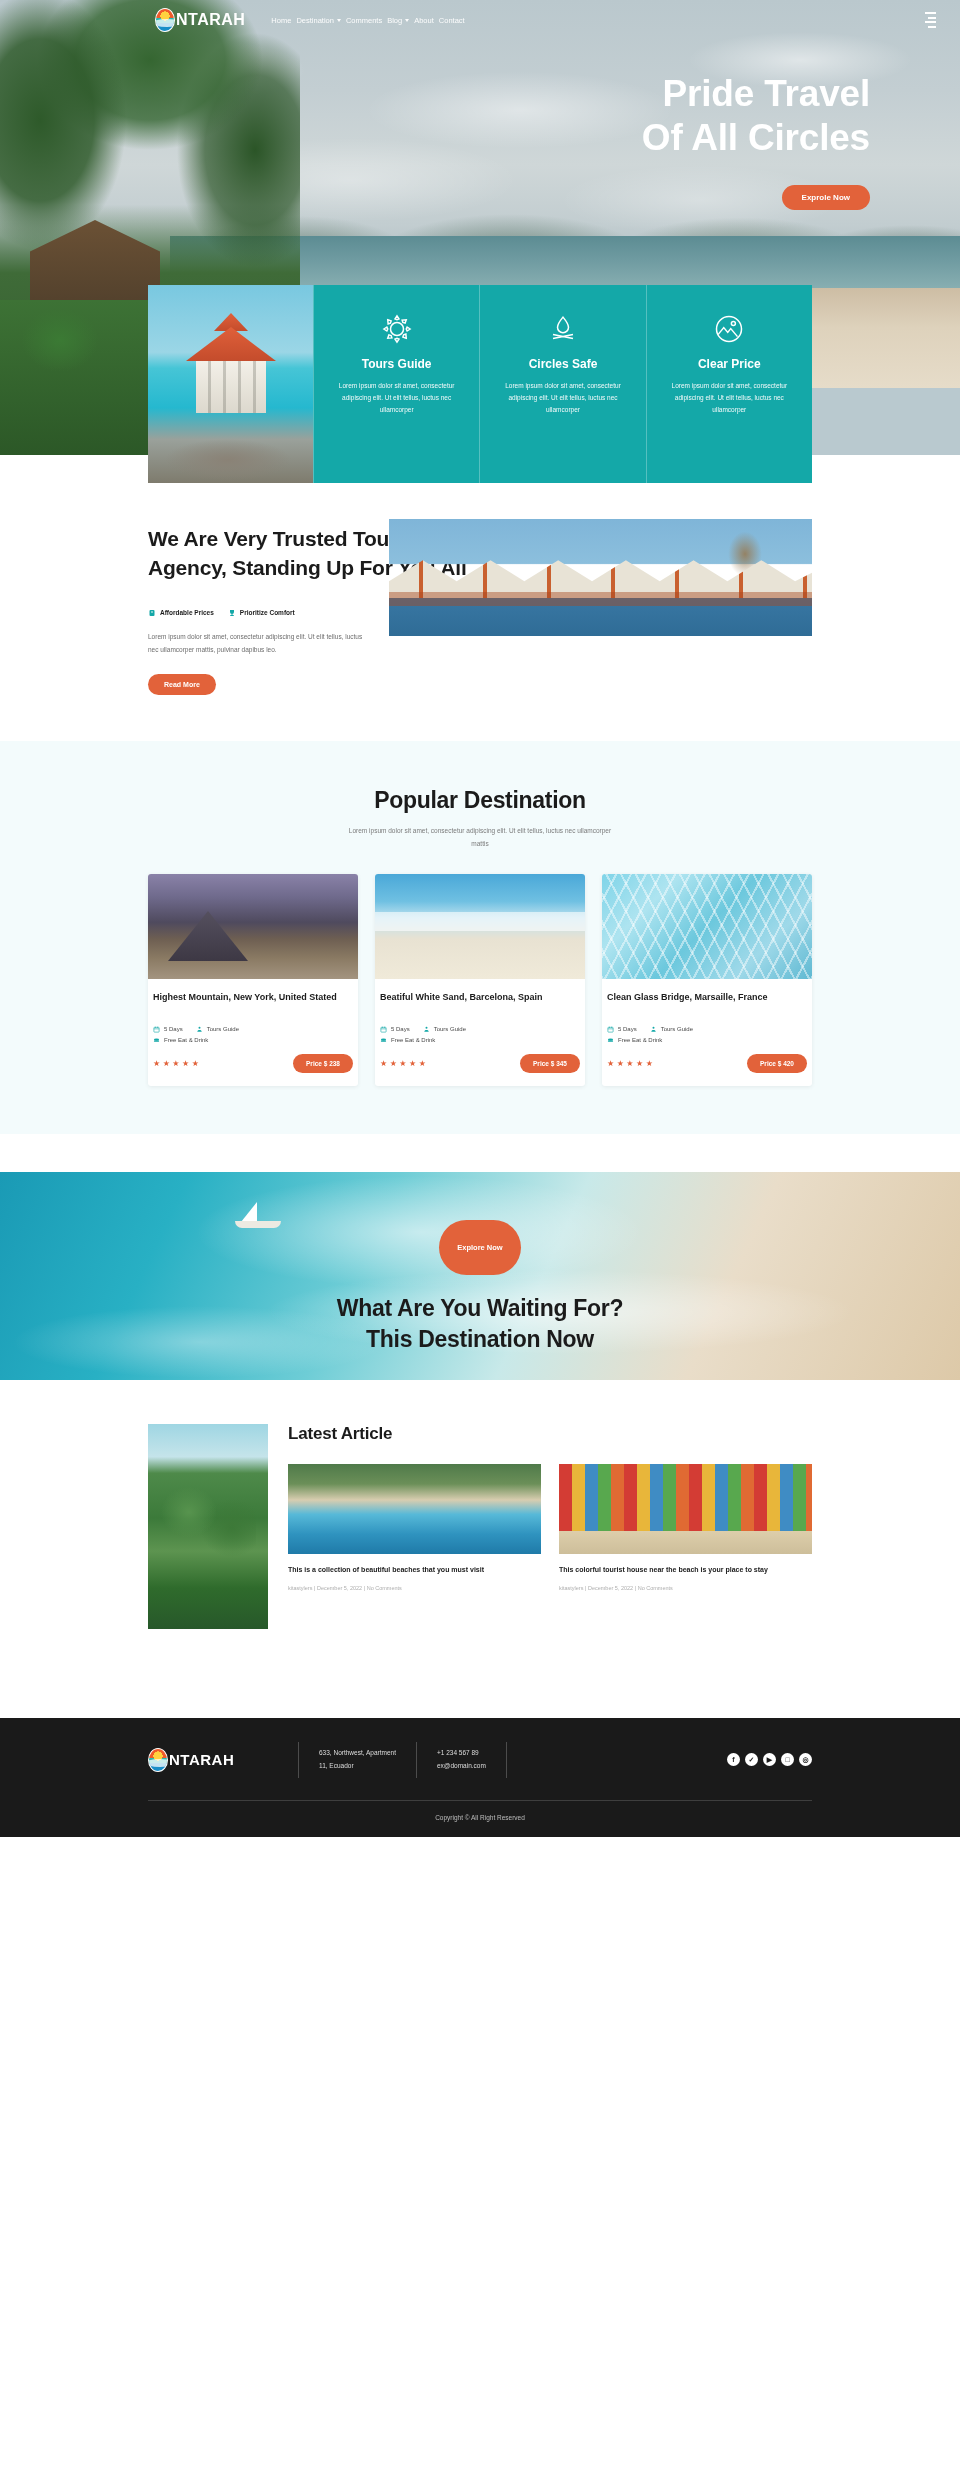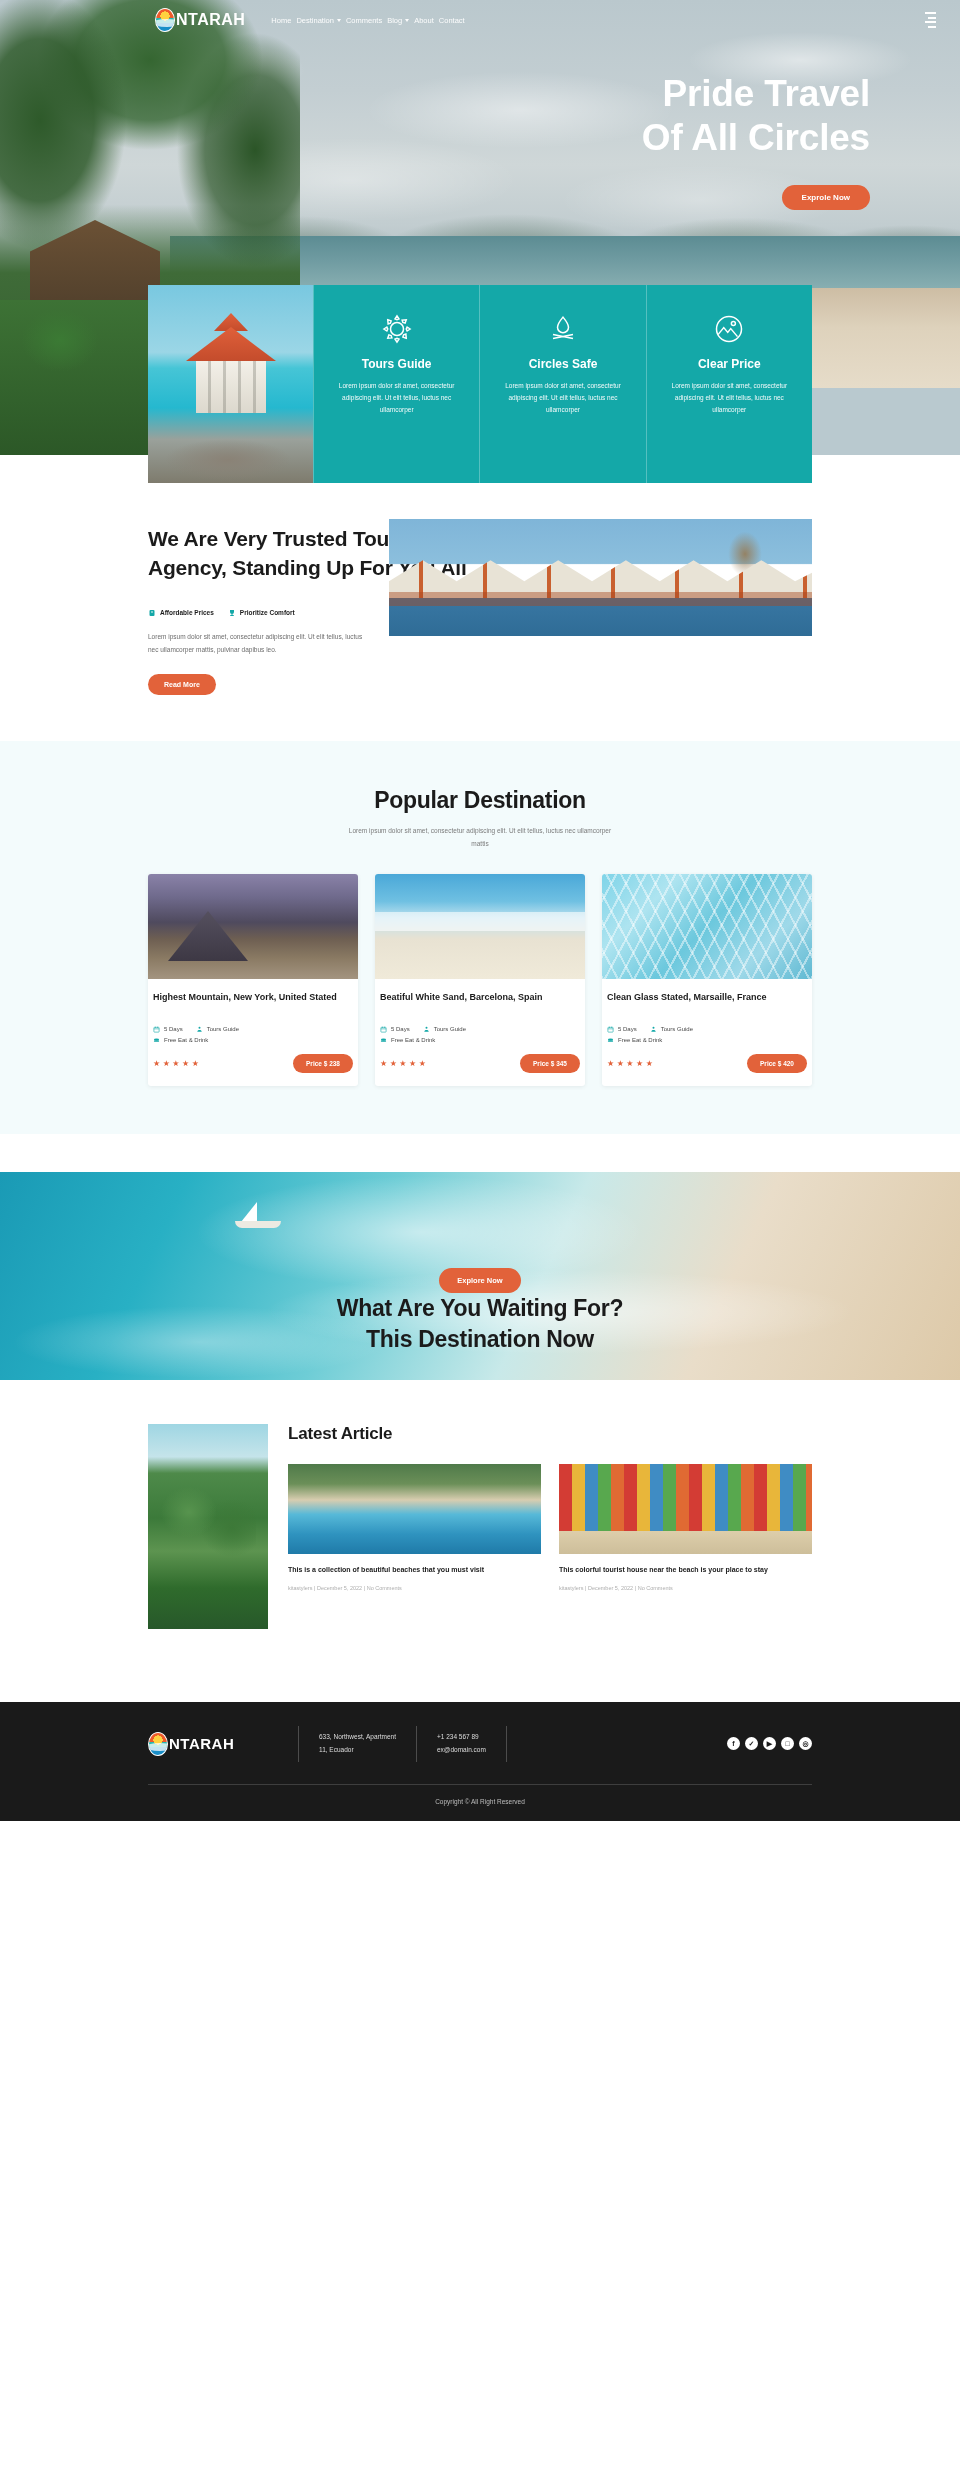--- a/index.html
+++ b/index.html
@@ -234,25 +234,25 @@
     position:absolute; left:0; top:0; width:100%; height:100%;
     background:
       radial-gradient(ellipse 320px 80px at 420px 60px, rgba(255,255,255,.55), transparent 70%),
       radial-gradient(ellipse 420px 60px at 560px 140px, rgba(255,255,255,.6), transparent 70%),
       radial-gradient(ellipse 260px 50px at 200px 170px, rgba(255,255,255,.35), transparent 72%);
   }
   .cta-boat { position:absolute; left:235px; top:30px; width:46px; height:26px; }
   .cta-boat::before { content:""; position:absolute; left:6px; top:0; width:16px; height:20px; background:#fff; clip-path:polygon(100% 0,100% 100%,0 100%); }
   .cta-boat::after { content:""; position:absolute; left:0; top:19px; width:46px; height:7px; background:#eceae2; border-radius:0 0 10px 10px; }
   .cta-inner { position:absolute; left:0; bottom:24px; width:100%; text-align:center; }
-  .cta-btn { padding:8px 18px; font-size:7.5px; }
+  .cta-btn { padding:23px 18px; font-size:7.5px; margin-bottom:18px; }
   .cta-title { font-size:23px; font-weight:700; line-height:1.38; color:#1b1b1b; letter-spacing:-.3px; }
 
   
-  .articles { width:664px; margin:44px auto 0; display:flex; gap:20px; padding-bottom:73px; }
+  .articles { width:664px; margin:44px auto 16px; display:flex; gap:20px; padding-bottom:73px; }
   .art-side {
     flex:0 0 120px; height:205px;
     background:linear-gradient(180deg,#9fd6e3 0%,#c5e4ea 16%,#4e8a4a 24%,#3c7a3a 46%,#5d9450 62%,#2f6b2c 80%,#27582a 100%);
     position:relative; overflow:hidden;
   }
   .art-side::after { content:""; position:absolute; left:12px; top:56px; width:96px; height:80px; background:radial-gradient(ellipse 40px 36px at 30% 40%, rgba(90,150,80,.9), transparent 70%),radial-gradient(ellipse 44px 40px at 75% 60%, rgba(60,120,55,.9), transparent 72%); }
   .art-main { flex:1; }
   .art-title { font-size:17px; font-weight:700; letter-spacing:-.2px; }
   .art-grid { display:flex; gap:18px; margin-top:20px; }
   .art-card { flex:1; }
@@ -512,21 +512,21 @@
               <span>★</span>
           </div>
           <button class="btn price-btn">Price $ 345</button>
         </div>
       </div>
     </article>
 
     <article class="card">
       <div class="card-img img-glass"></div>
       <div class="card-body">
-        <h3 class="card-title">Clean Glass Stated, Marsaille, France</h3>
+        <h3 class="card-title">Clean Glass Bridge, Marsaille, France</h3>
         <div class="card-meta">
           <div class="meta-row">
             <span class="meta">
               <svg width="7" height="7" viewBox="0 0 16 16" fill="none" stroke="#14a8a8" stroke-width="1.4">
                   <rect x="2" y="3" width="12" height="11" rx="1.5"></rect>
                   <path d="M2 6.5h12M5.5 1.5v3M10.5 1.5v3"></path>
                 </svg>
               <span>5 Days</span>
             </span>
             <span class="meta">

